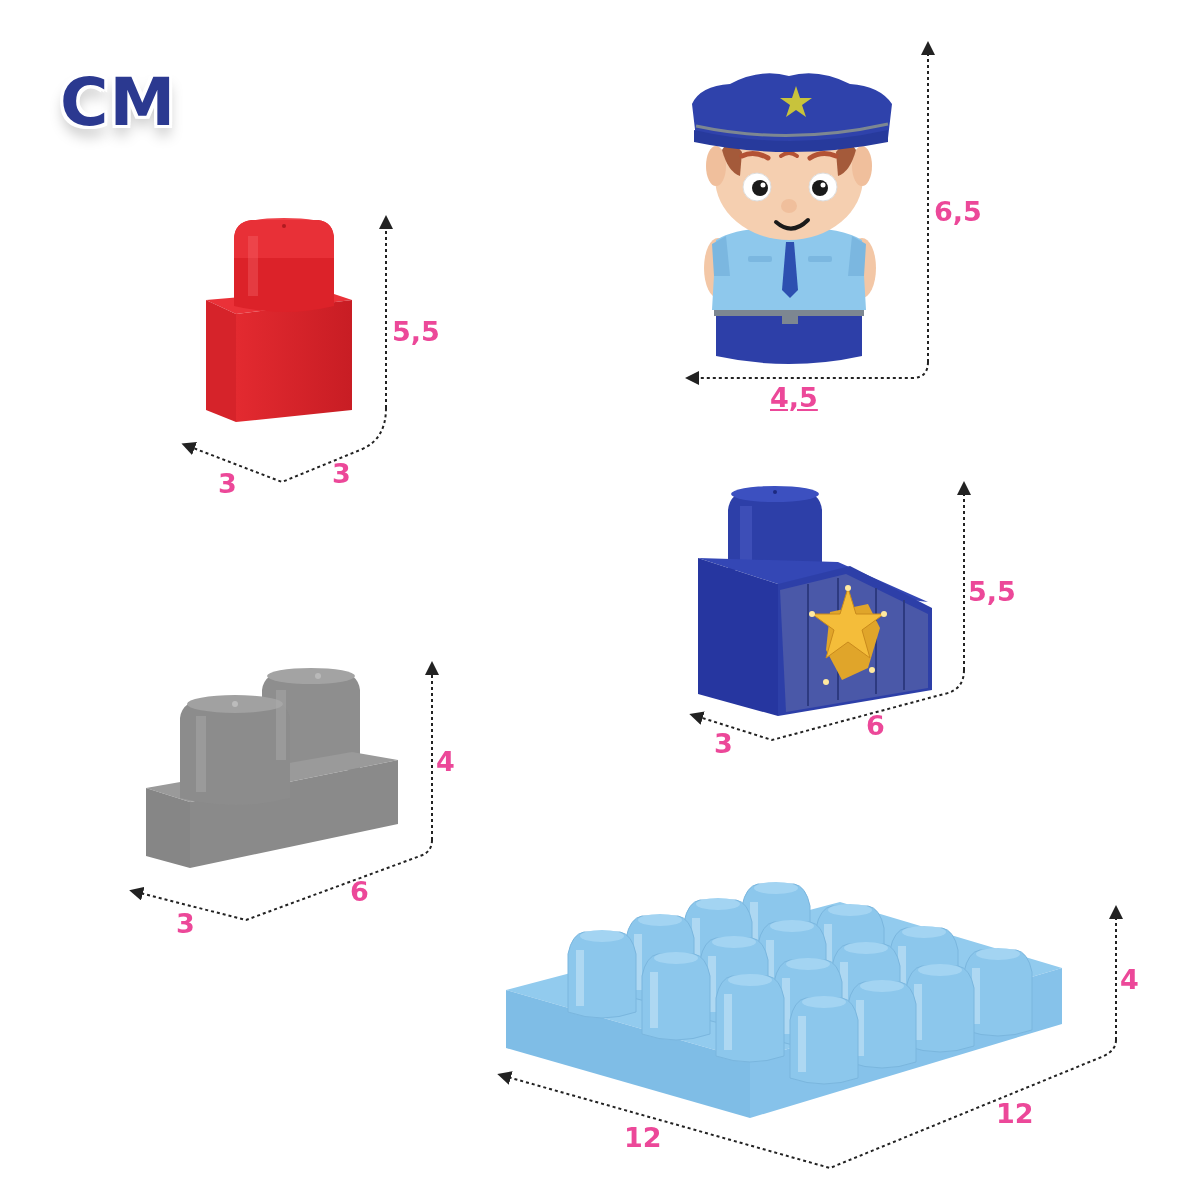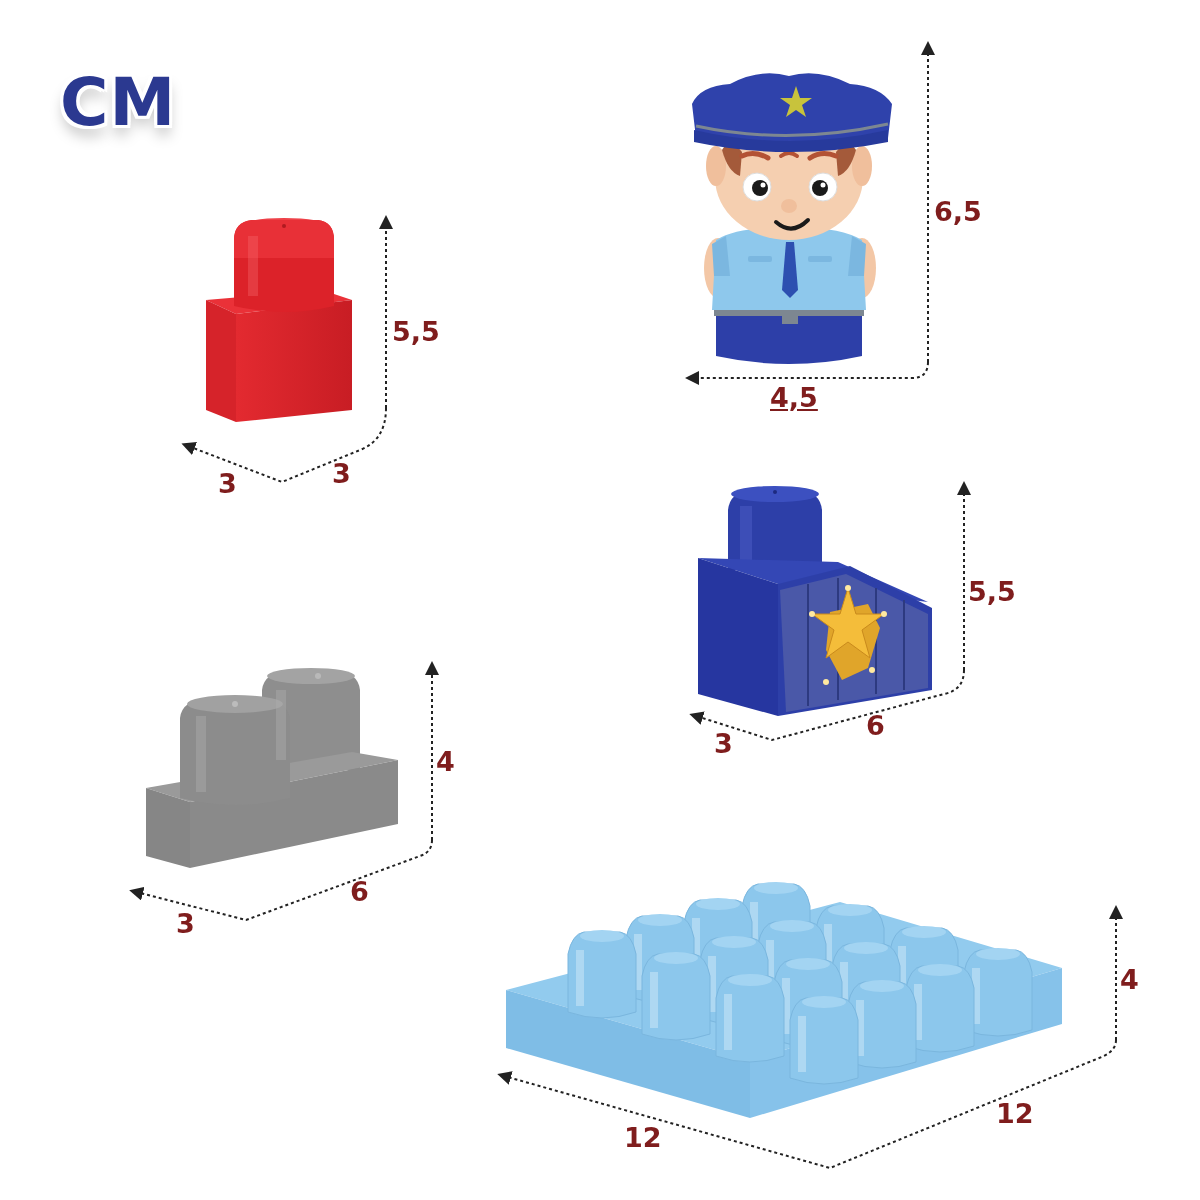--- a/index.html
+++ b/index.html
@@ -1,21 +1,21 @@
 <!DOCTYPE html>
 <html><head>
 <meta charset="utf-8">
 <style>
   html,body{margin:0;padding:0;background:#ffffff;}
   body{width:1200px;height:1200px;position:relative;overflow:hidden;font-family:"DejaVu Sans","Liberation Sans",sans-serif;}
   .abs{position:absolute;}
   .unit-badge{left:60px;top:30px;font-weight:900;font-size:66px;color:#2b3990;letter-spacing:1px;
     text-shadow: -3px -3px 0 #fff, 3px -3px 0 #fff, -3px 3px 0 #fff, 3px 3px 0 #fff, 0 -3px 0 #fff, 0 3px 0 #fff, -3px 0 0 #fff, 3px 0 0 #fff, 0 10px 14px rgba(0,0,0,0.25);
     font-family:"DejaVu Sans",sans-serif;line-height:1;margin-top:40px;}
-  .dim{font-weight:bold;font-size:27px;color:#7f1d1d;font-family:"DejaVu Sans",sans-serif;line-height:1;}
+  .dim{font-weight:bold;font-size:27px;color:#ec4899;font-family:"DejaVu Sans",sans-serif;line-height:1;}
   svg.layer{position:absolute;left:0;top:0;}
 </style>
 </head>
 <body>
 
 <div class="abs unit-badge">CM</div>
 
 <svg class="layer" width="1200" height="1200" viewBox="0 0 1200 1200">
   <defs>
     <marker id="ah" viewBox="0 0 10 10" refX="5" refY="5" markerWidth="7" markerHeight="7" orient="auto-start-reverse">

